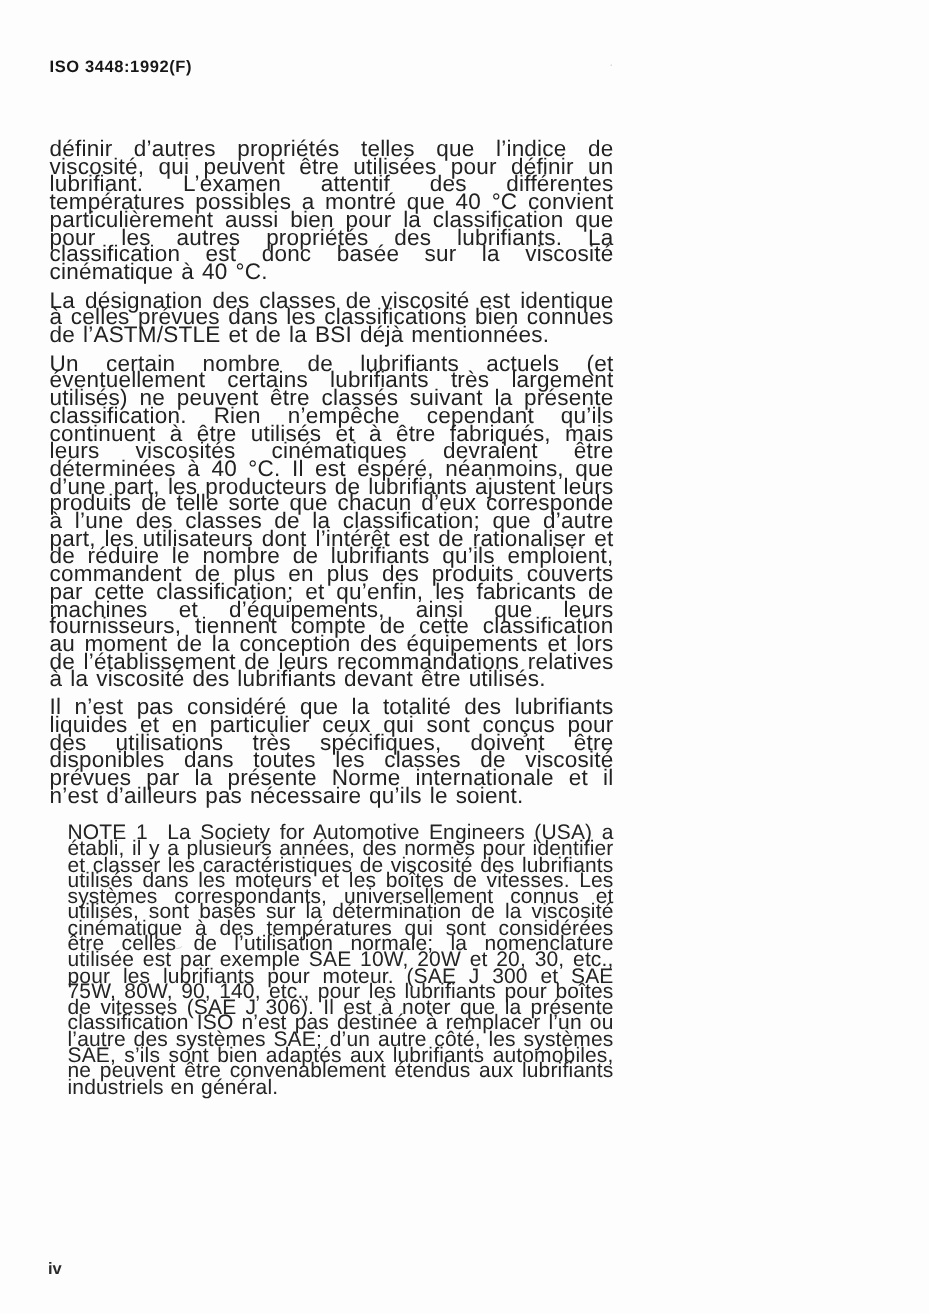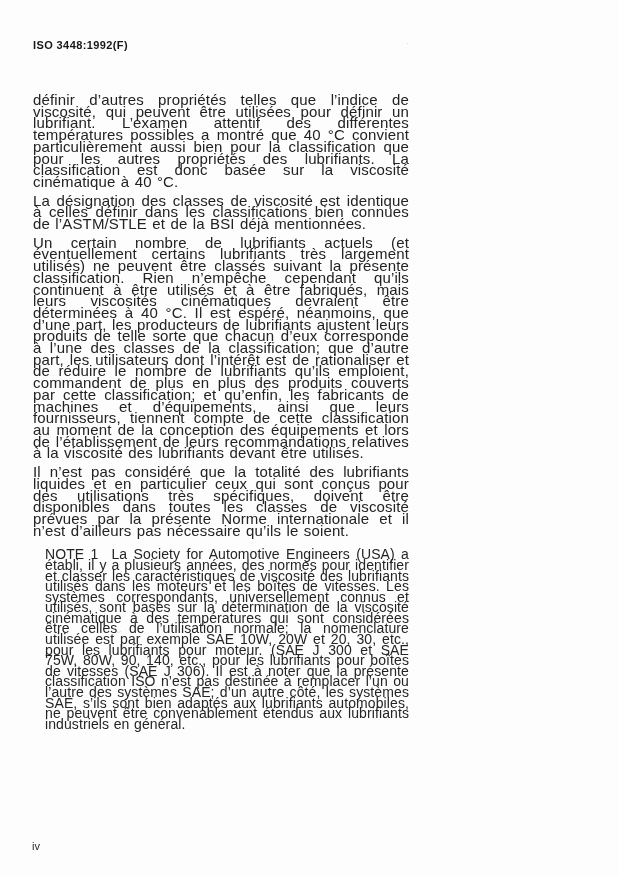--- a/index.html
+++ b/index.html
@@ -51,21 +51,21 @@
   }
   .note-label {
     margin-right: 13px;
     white-space: nowrap;
   }
   .doc-footer {
     position: absolute;
     left: 32px;
     top: 840px;
     font-size: 11px;
-    font-weight: normal;
+    font-weight: bold;
     color: #2a2a2a;
   }
   .artifact {
     position: absolute;
     color: #b9b9b9;
     font-size: 9px;
     opacity: 0.55;
     user-select: none;
   }
   .artifact-1 { left: 406px; top: 38px; }
@@ -77,21 +77,21 @@
 <div class="page">
 
   <header class="doc-header">
     <span>ISO 3448:1992(F)</span>
   </header>
 
   <span class="artifact artifact-1">·</span>
 
   <main class="doc-body">
     <p class="para">définir d’autres propriétés telles que l’indice de viscosité, qui peuvent être utilisées pour définir un lubrifiant. L’examen attentif des différentes températures possibles a montré que 40 °C convient particulièrement aussi bien pour la classification que pour les autres propriétés des lubrifiants. La classification est donc basée sur la viscosité cinématique à 40 °C.</p>
-    <p class="para">La désignation des classes de viscosité est identique à celles définir dans les classifications bien connues de l’ASTM/STLE et de la BSI déjà mentionnées.</p>
+    <p class="para">La désignation des classes de viscosité est identique à celles prévues dans les classifications bien connues de l’ASTM/STLE et de la BSI déjà mentionnées.</p>
     <p class="para">Un certain nombre de lubrifiants actuels (et éventuellement certains lubrifiants très largement utilisés) ne peuvent être classés suivant la présente classification. Rien n’empêche cependant qu’ils continuent à être utilisés et à être fabriqués, mais leurs viscosités cinématiques devraient être déterminées à 40 °C. Il est espéré, néanmoins, que d’une part, les producteurs de lubrifiants ajustent leurs produits de telle sorte que chacun d’eux corresponde à l’une des classes de la classification; que d’autre part, les utilisateurs dont l’intérêt est de rationaliser et de réduire le nombre de lubrifiants qu’ils emploient, commandent de plus en plus des produits couverts par cette classification; et qu’enfin, les fabricants de machines et d’équipements, ainsi que leurs fournisseurs, tiennent compte de cette classification au moment de la conception des équipements et lors de l’établissement de leurs recommandations relatives à la viscosité des lubrifiants devant être utilisés.</p>
     <p class="para">Il n’est pas considéré que la totalité des lubrifiants liquides et en particulier ceux qui sont conçus pour des utilisations très spécifiques, doivent être disponibles dans toutes les classes de viscosité prévues par la présente Norme internationale et il n’est d’ailleurs pas nécessaire qu’ils le soient.</p>
 
     <p class="note">
       <span class="note-label">NOTE 1</span><span>La Society for Automotive Engineers (USA) a établi, il y a plusieurs années, des normes pour identifier et classer les caractéristiques de viscosité des lubrifiants utilisés dans les moteurs et les boîtes de vitesses. Les systèmes correspondants, universellement connus et utilisés, sont basés sur la détermination de la viscosité cinématique à des températures qui sont considérées être celles de l’utilisation normale; la nomenclature utilisée est par exemple SAE 10W, 20W et 20, 30, etc., pour les lubrifiants pour moteur. (SAE J 300 et SAE 75W, 80W, 90, 140, etc., pour les lubrifiants pour boîtes de vitesses (SAE J 306). Il est à noter que la présente classification ISO n’est pas destinée à remplacer l’un ou l’autre des systèmes SAE; d’un autre côté, les systèmes SAE, s’ils sont bien adaptés aux lubrifiants automobiles, ne peuvent être convenablement étendus aux lubrifiants industriels en général.</span>
     </p>
   </main>
 
   <span class="artifact artifact-2">⌣</span>
 

